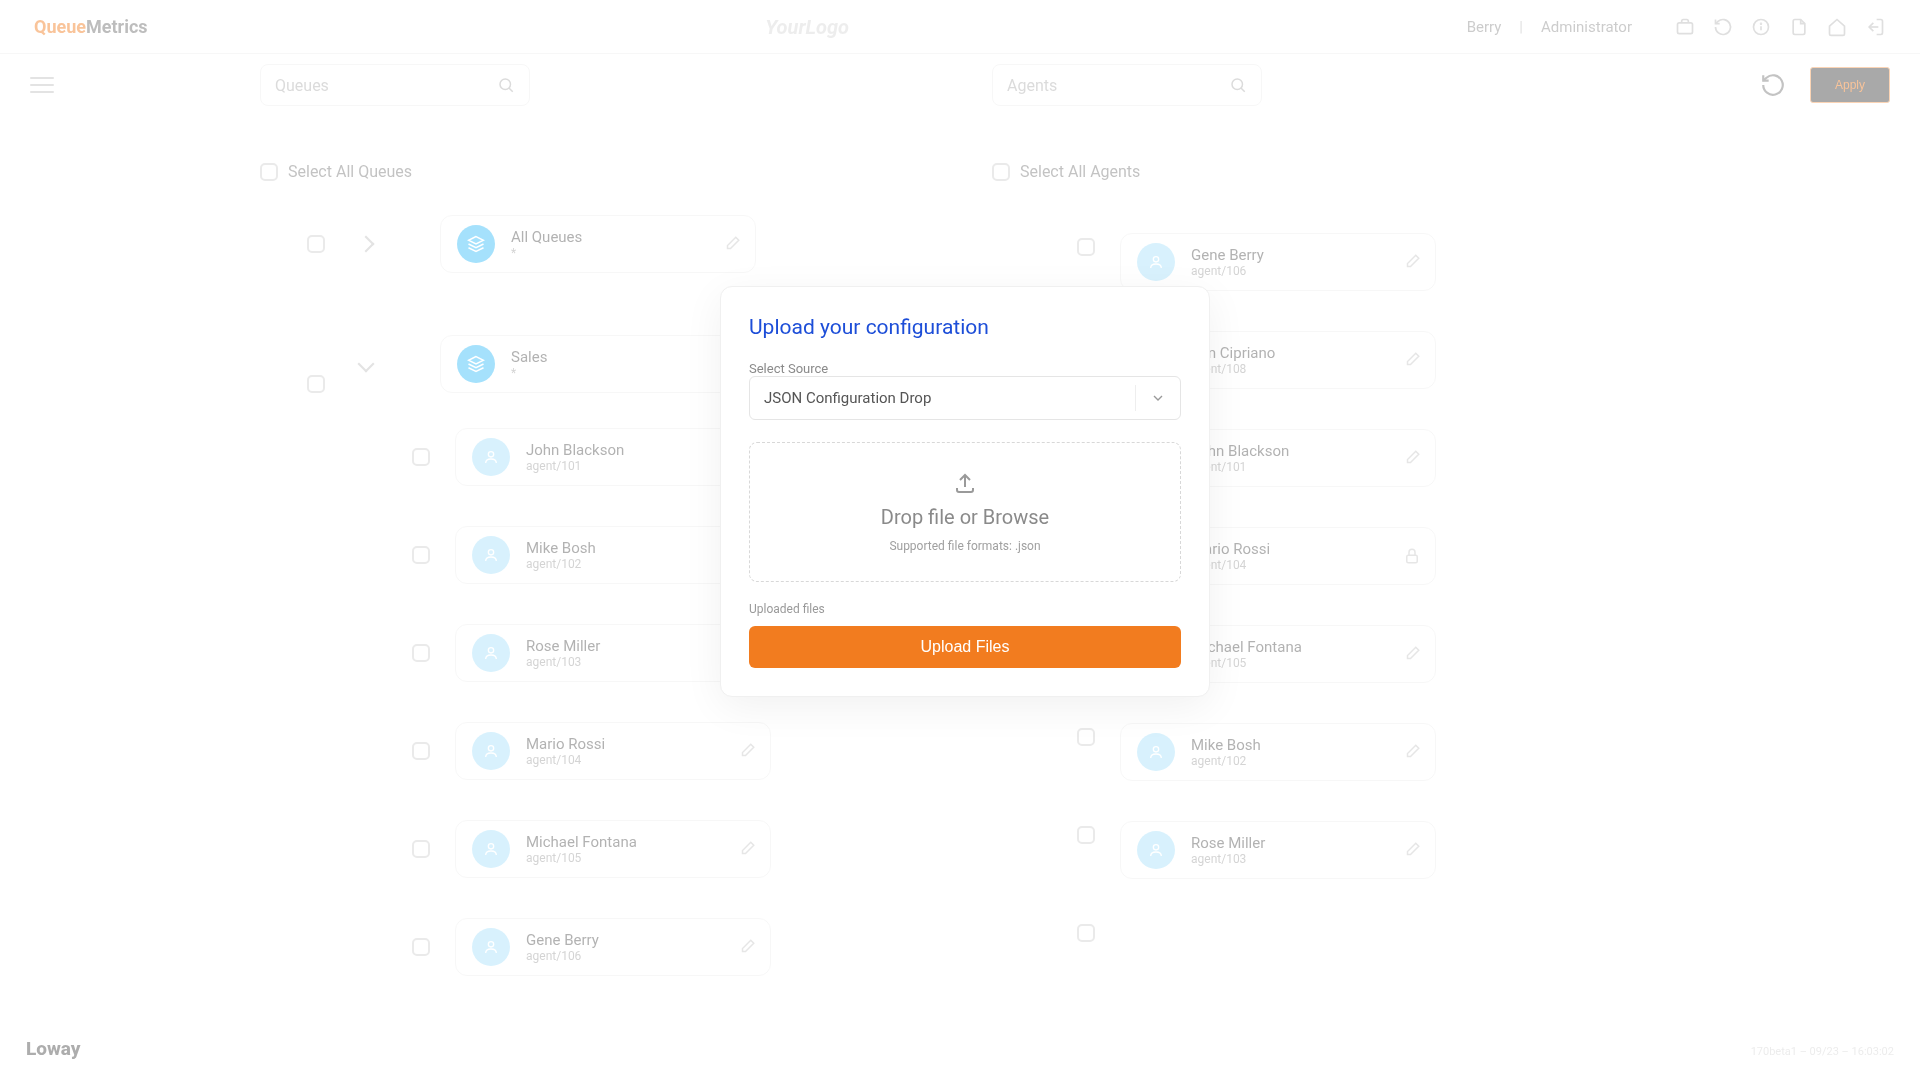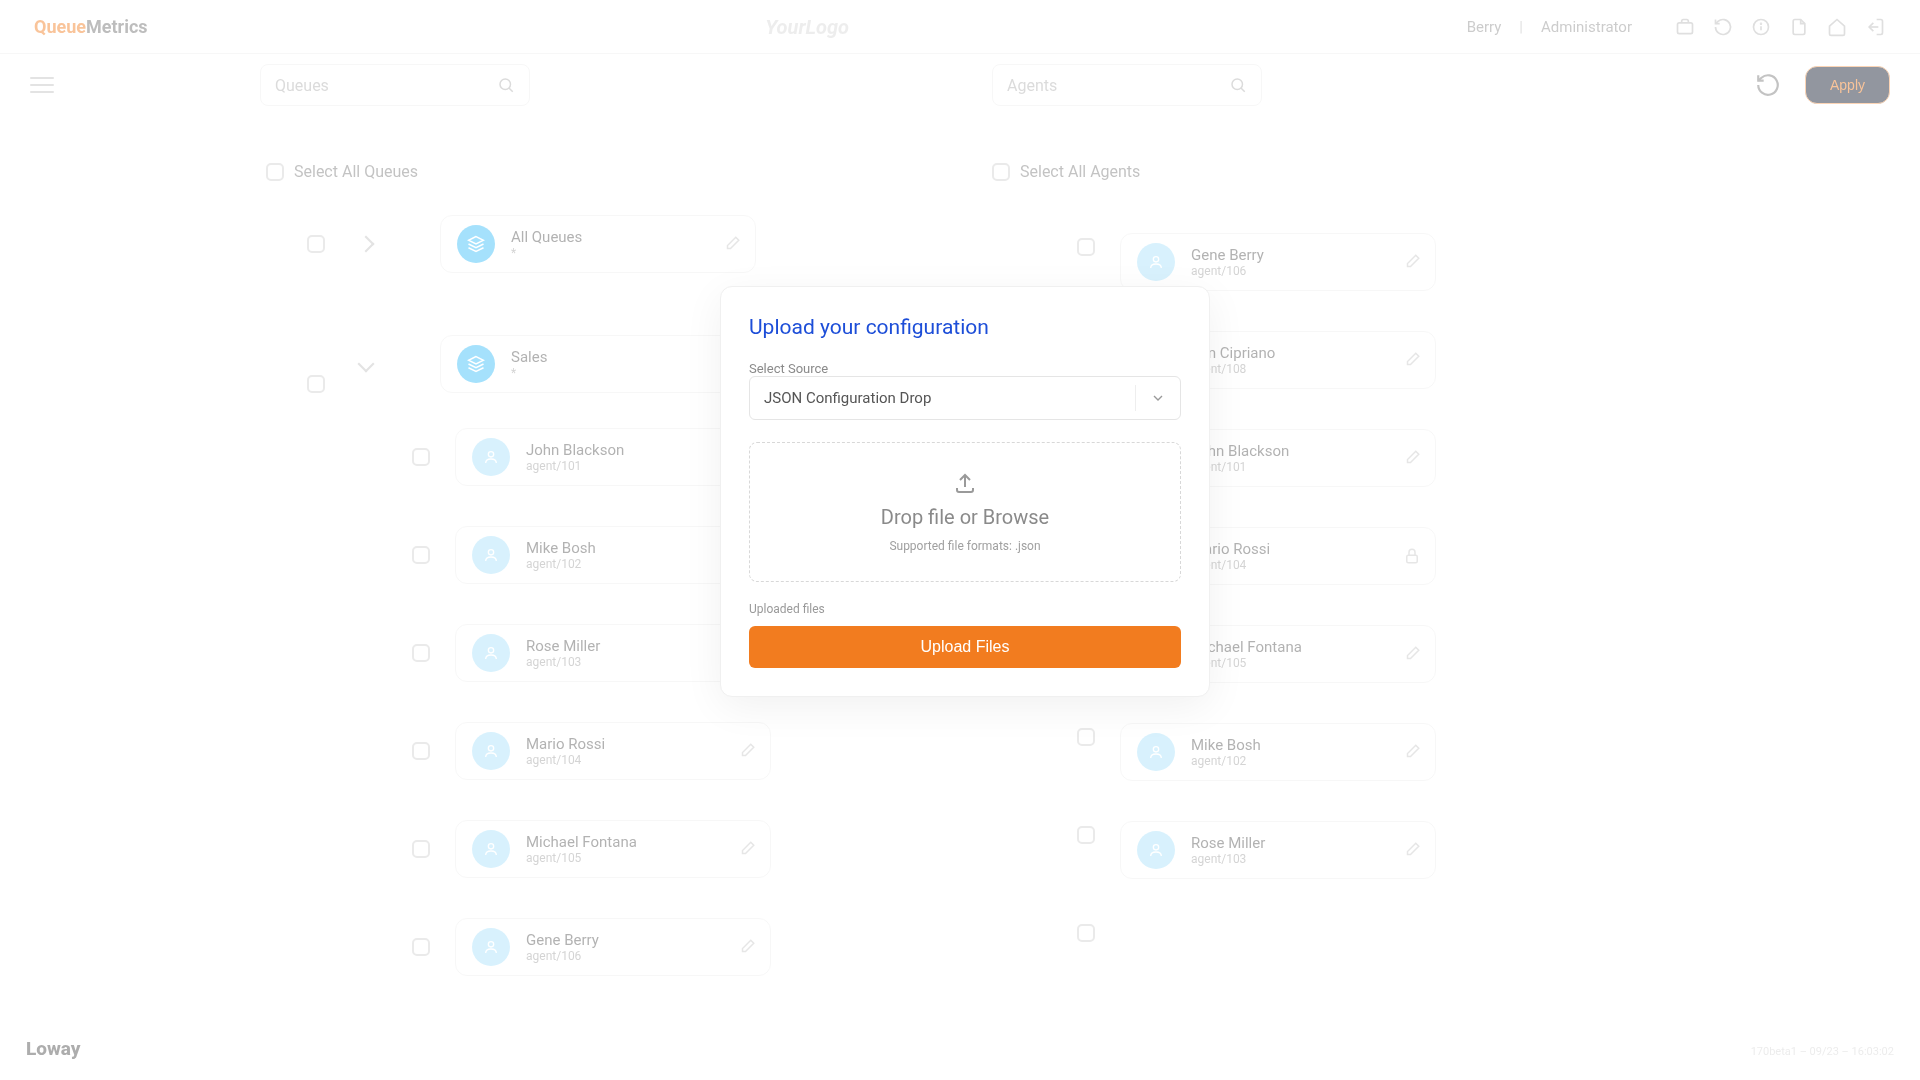--- a/index.html
+++ b/index.html
@@ -18,25 +18,25 @@
 
 .filterbar { display: flex; align-items: center; height: 62px; padding-left: 30px; position: relative; }
 .hamburger { width: 24px; display: flex; flex-direction: column; gap: 5px; margin-right: 210px; }
 .hamburger span { height: 2px; background: #c2c2c2; border-radius: 2px; }
 .searchbox { position: absolute; width: 270px; height: 42px; border: 1px solid #eee; border-radius: 8px; display: flex; align-items: center; padding: 0 14px; color: #b0b0b0; font-size: 16px; }
 .searchbox .sicon { margin-left: auto; color: #b0b0b0; }
 .sb-queues { left: 260px; }
 .sb-agents { left: 992px; }
 .rightctrls { position: absolute; right: 30px; display: flex; align-items: center; gap: 24px; }
 .refresh-big { width: 26px; height: 26px; color: #7a7a7a; }
-.apply-btn { border: 1px solid #f5a15c; color: #f27c1f; background: #0f172a; border-radius: 12px; padding: 10px 24px; font-size: 14px; }
+.apply-btn { border: 1px solid #f5a15c; color: #f27c1f; background: #404040; border-radius: 3px; padding: 10px 24px; font-size: 12px; }
 
 
 .selall { position: absolute; display: flex; align-items: center; gap: 10px; font-size: 16px; color: #7a7a7a; }
-.selall-q { left: 260px; top: 162px; margin-left: 6px; }
+.selall-q { left: 260px; top: 162px; }
 .selall-a { left: 992px; top: 162px; }
 .chk { width: 18px; height: 18px; border: 2px solid #d0d0d0; border-radius: 5px; display: inline-block; flex-shrink: 0; }
 
 
 .col { position: absolute; top: 215px; display: flex; flex-direction: column; gap: 22px; }
 .col-qmain { left: 300px; }
 .col-qsub  { left: 455px; }
 .col-a     { left: 1060px; }
 
 .row { display: flex; align-items: center; gap: 20px; }

